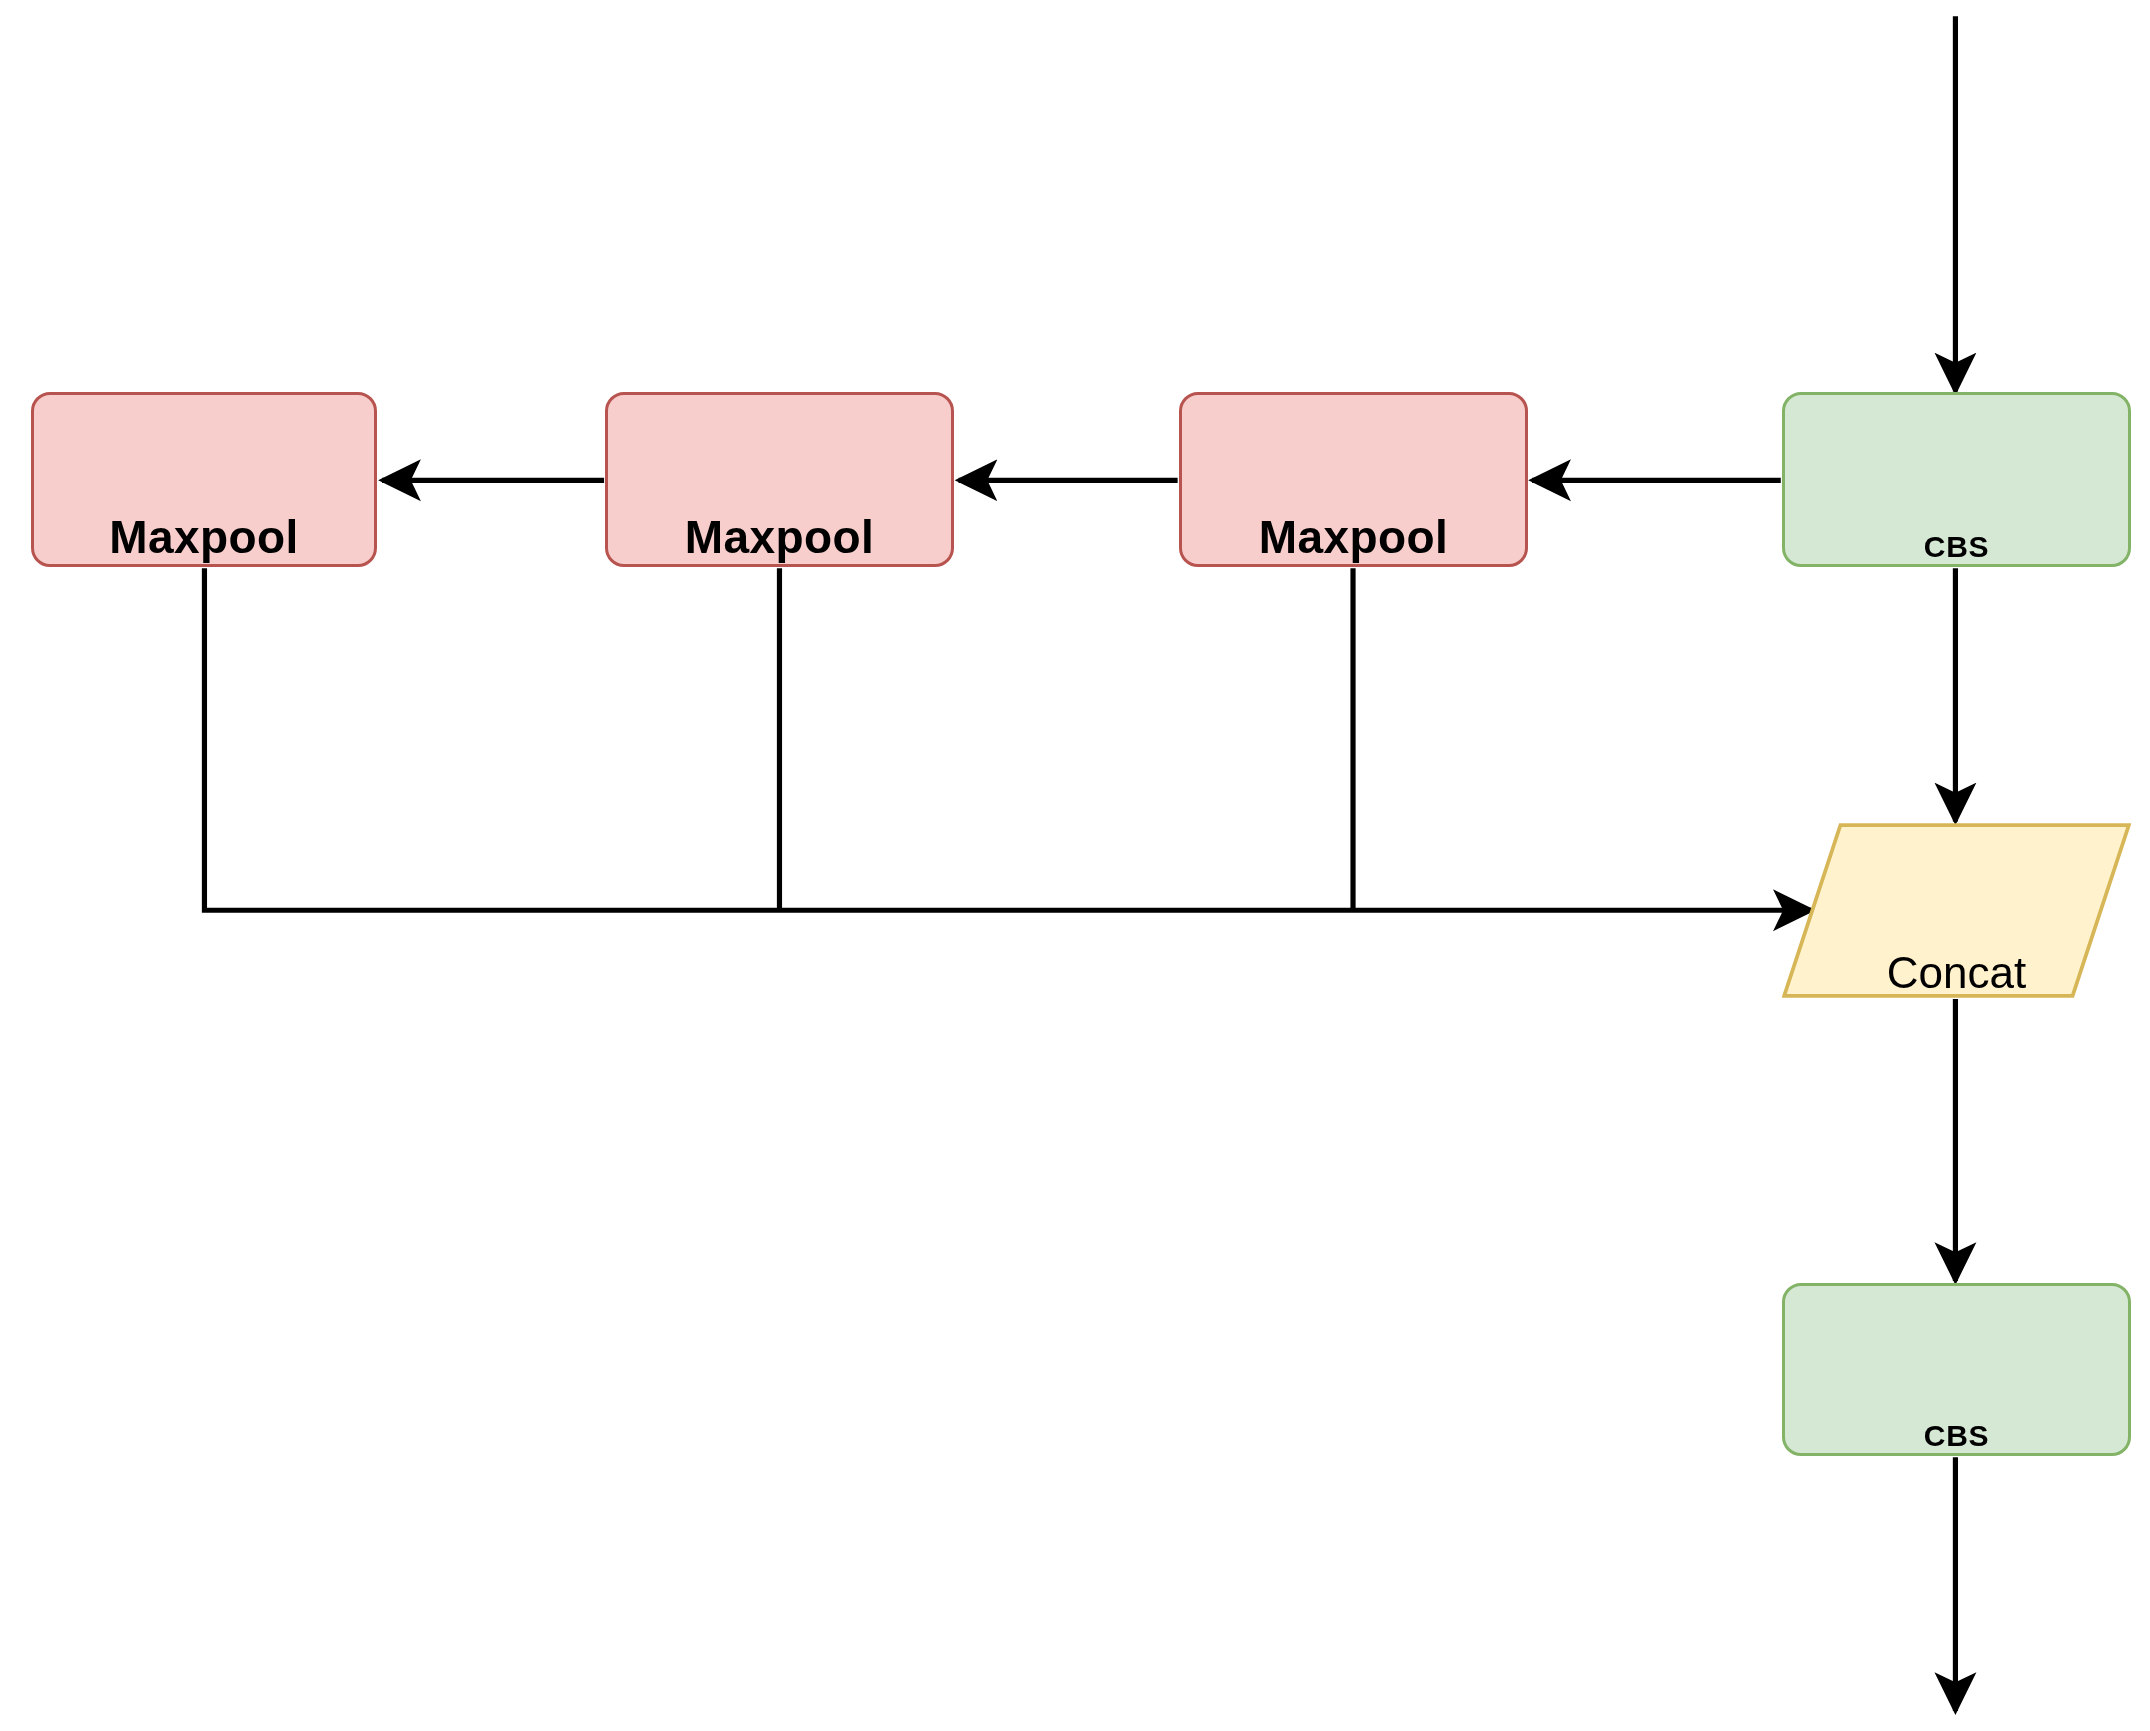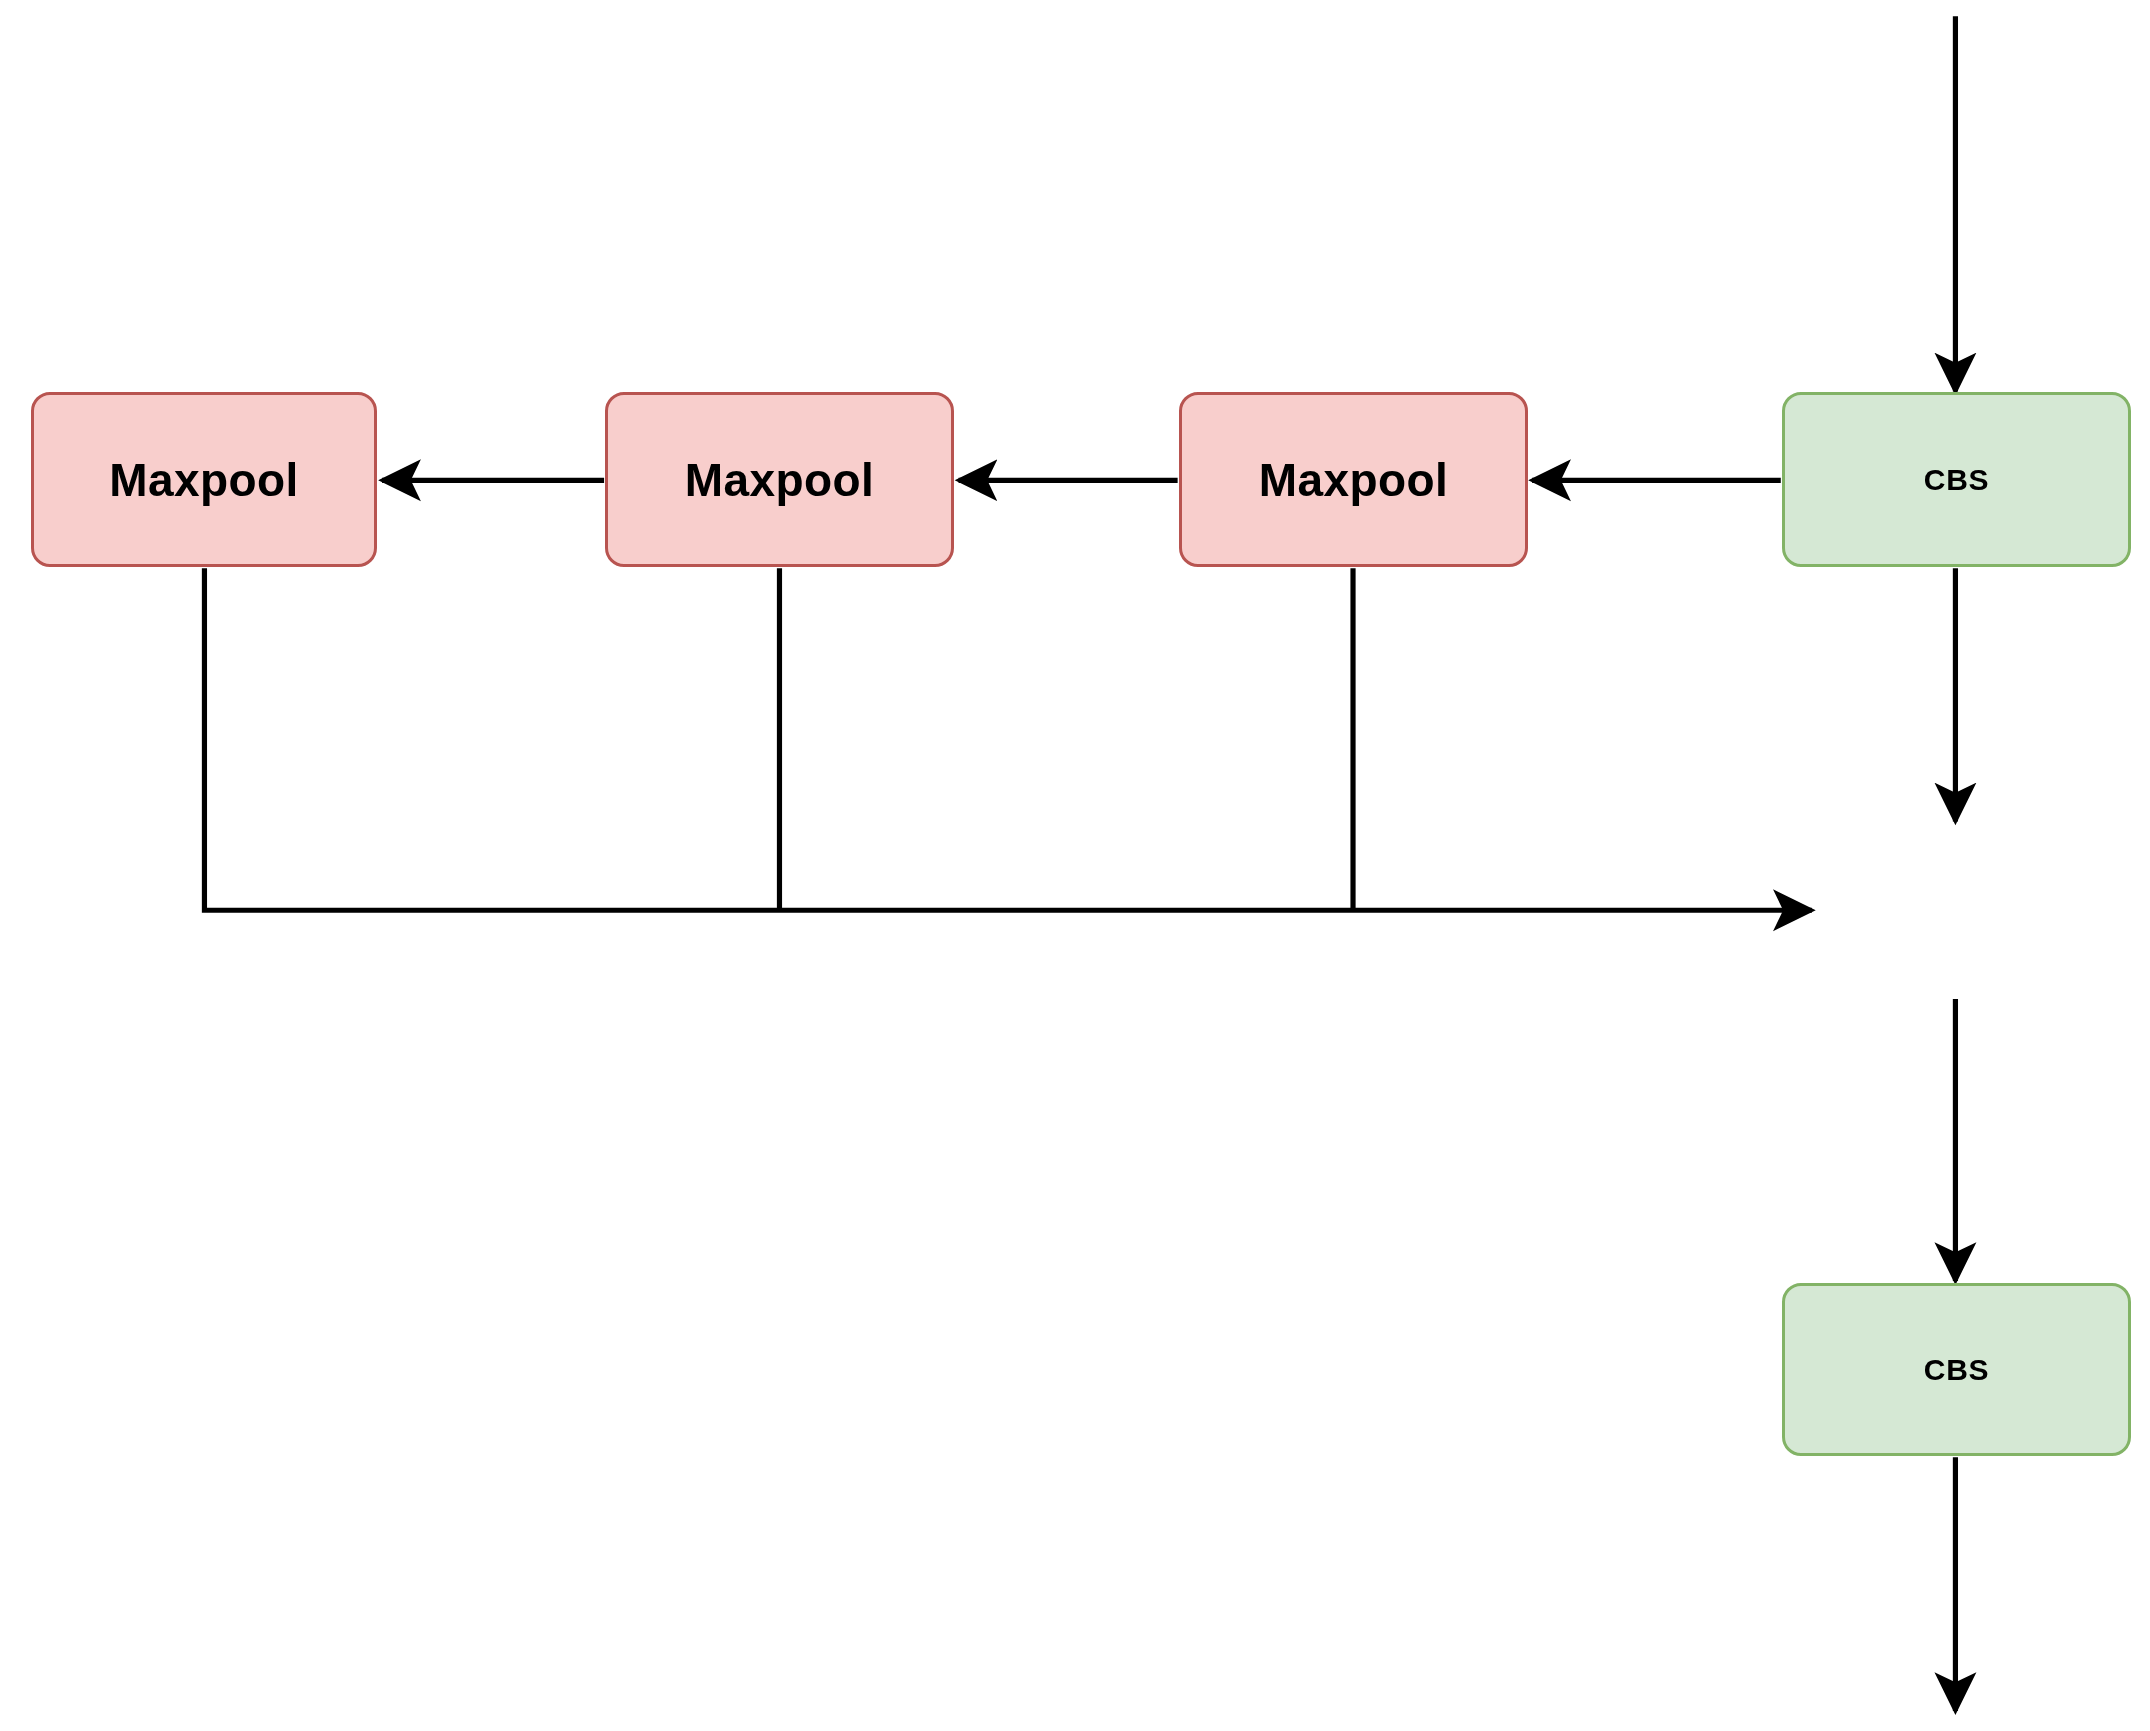--- a/index.html
+++ b/index.html
@@ -21,21 +21,21 @@
     position: absolute;
     left: 0;
     top: 0;
     width: 2151px;
     height: 1731px;
   }
   .node {
     position: absolute;
     box-sizing: border-box;
     display: flex;
-    align-items: center;
+    align-items: flex-end;
     justify-content: center;
     text-align: center;
     color: #000000;
     z-index: 5;
   }
   .node-maxpool {
     background: #f8cecc;
     border: 3px solid #b85450;
     border-radius: 19px;
     font-size: 46px;
@@ -111,19 +111,25 @@
   </div>
 
   <div class="node node-maxpool" style="left:1179px; top:392px; width:349px; height:175px;">
     <span>Maxpool</span>
   </div>
 
   <div class="node node-cbs" style="left:1782px; top:392px; width:349px; height:175px;">
     <span>CBS</span>
   </div>
 
+  <div class="node node-concat" style="left:1782px; top:823px; width:349px; height:175px;">
+    <svg class="para-svg" viewBox="0 0 472 236" preserveAspectRatio="none" xmlns="http://www.w3.org/2000/svg">
+      <polygon points="79,3 469,3 393,233 3,233" fill="#fff2cc" stroke="#d6b656" stroke-width="5"></polygon>
+    </svg>
+    <span class="concat-label">Concat</span>
+  </div>
 
   <div class="node node-cbs" style="left:1782px; top:1283px; width:349px; height:173px;">
     <span>CBS</span>
   </div>
 
 </div>
 
 
 </body></html>

